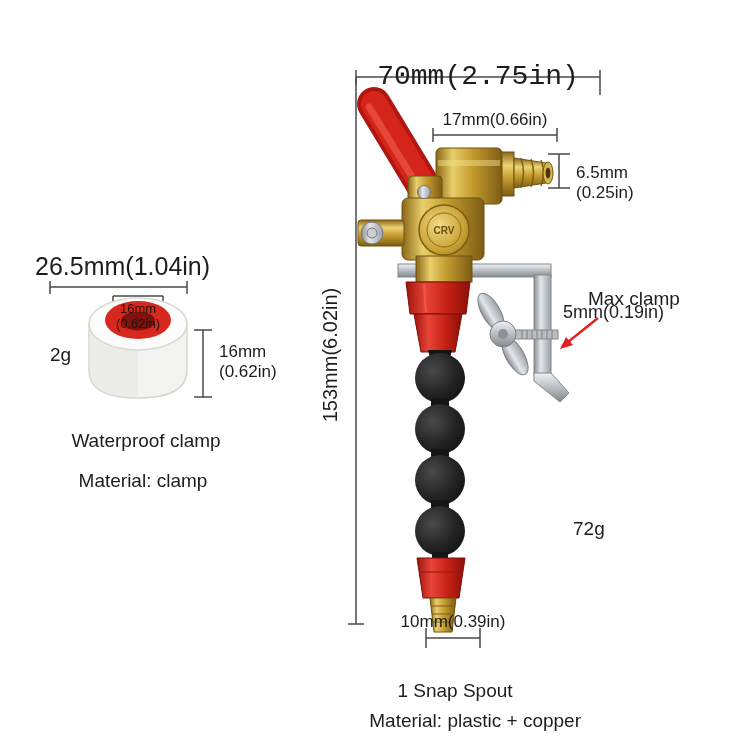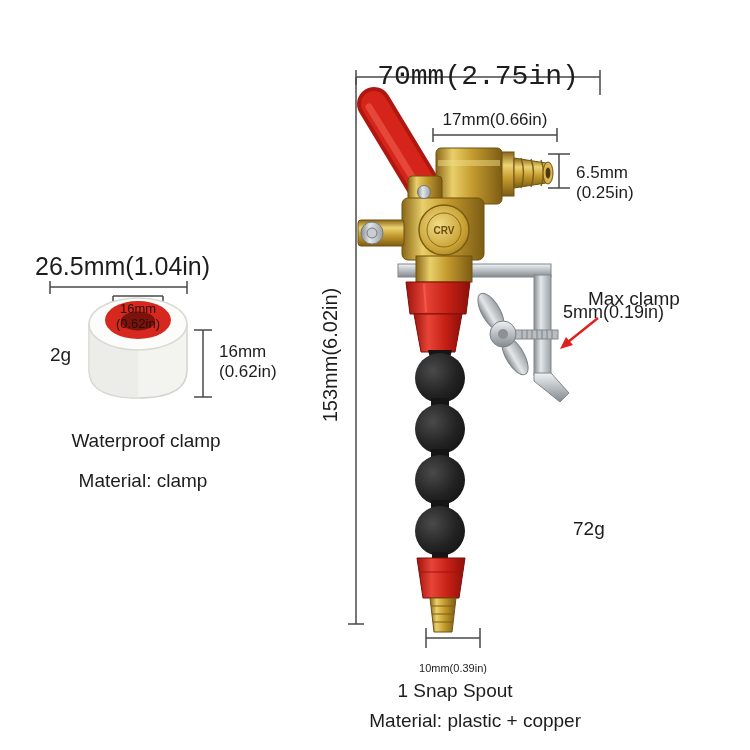--- a/index.html
+++ b/index.html
@@ -180,21 +180,21 @@
   </div>
 
   <div class="lbl center rot" style="left:227px; top:342px; width:210px; height:26px; font-size:20px;">153mm(6.02in)</div>
 
   <div class="lbl" style="left:560px; top:288px; font-size:19px;margin-left:28px;">Max clamp</div>
 
   <div class="lbl" style="left:563px; top:302px; font-size:18px;">5mm(0.19in)</div>
 
   <div class="lbl" style="left:573px; top:518px; font-size:19px;">72g</div>
 
-  <div class="lbl center" style="left:391px; top:662px; width:124px; font-size:11px;">10mm(0.39in)</div>
+  <div class="lbl center" style="left:391px; top:612px; width:124px; font-size:17px;">10mm(0.39in)</div>
 
   <div class="lbl center" style="left:365px; top:680px; width:180px; font-size:19px;">1 Snap Spout</div>
 
   <div class="lbl center" style="left:311px; top:710px; width:270px; font-size:19px;text-align:right;">Material: plastic + copper</div>
 
   <div class="lbl center" style="left:35px; top:252px; width:165px; font-size:25px;">26.5mm(1.04in)</div>
 
   <div class="lbl center" style="left:108px; top:301px; width:60px; font-size:13px; color:#241008;">
     <div>16mm</div>
     <div>(0.62in)</div>

